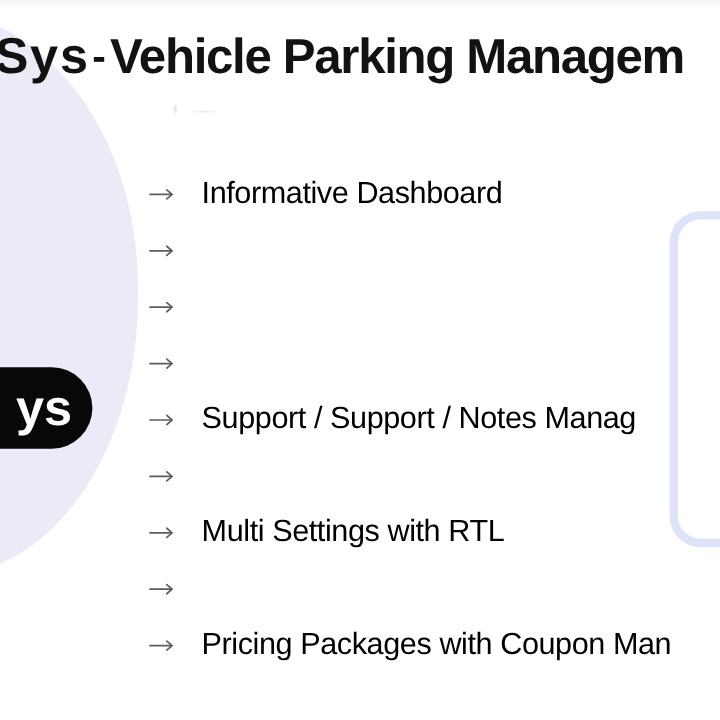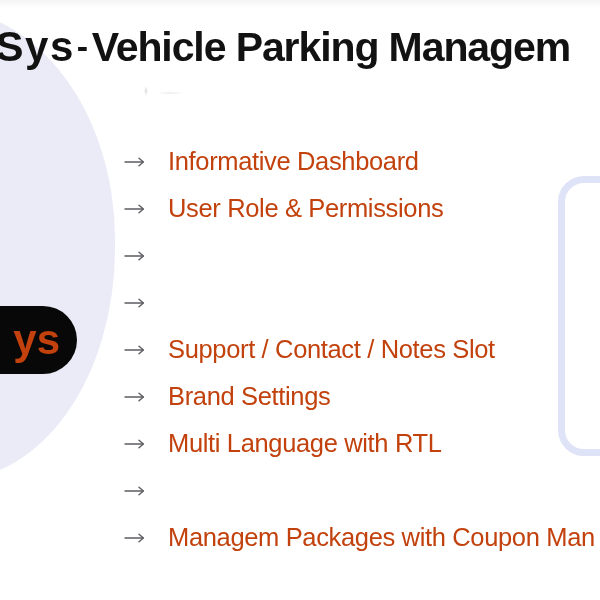--- a/index.html
+++ b/index.html
@@ -111,21 +111,21 @@
     height: 68px;
     background: #080808;
     border-radius: 40px;
     display: flex;
     align-items: center;
     justify-content: flex-end;
     box-sizing: border-box;
     padding-right: 17px;
   }
   .pill-label {
-    color: #c2410c;
+    color: #ffffff;
     font-family: "Liberation Sans", sans-serif;
     font-weight: 700;
     font-size: 42px;
     letter-spacing: 0px;
     line-height: 1;
   }
 
   
   .feature-list {
     position: absolute;
@@ -148,21 +148,21 @@
     height: 16px;
     margin-right: 21px;
     display: block;
     color: #5c5c62;
   }
   .arrow-icon svg { display: block; }
   .feature-label {
     font-family: "Liberation Sans", sans-serif;
     font-size: 25.5px;
     font-weight: 400;
-    color: #c2410c;
+    color: #000000;
     letter-spacing: -0.35px;
     line-height: 1;
   }
 </style>
 </head>
 <body>
 
 <div id="banner">
 
   <div class="top-haze"></div>
@@ -191,77 +191,75 @@
         </span>
         <span class="feature-label">Informative Dashboard</span>
       </li>
       <li class="feature-item">
         <span class="arrow-icon">
           <svg viewBox="0 0 23 16" width="23" height="16" aria-hidden="true">
             <line x1="1" y1="8" x2="19" y2="8" stroke="currentColor" stroke-width="1.4" stroke-linecap="round"></line>
             <polyline points="15,4.2 19.4,8 15,11.8" fill="none" stroke="currentColor" stroke-width="1.4" stroke-linecap="round" stroke-linejoin="round"></polyline>
           </svg>
         </span>
-        <span class="feature-label">User Role &amp; Permissions</span>
-      </li>
-      <li class="feature-item">
-        <span class="arrow-icon">
-          <svg viewBox="0 0 23 16" width="23" height="16" aria-hidden="true">
-            <line x1="1" y1="8" x2="19" y2="8" stroke="currentColor" stroke-width="1.4" stroke-linecap="round"></line>
-            <polyline points="15,4.2 19.4,8 15,11.8" fill="none" stroke="currentColor" stroke-width="1.4" stroke-linecap="round" stroke-linejoin="round"></polyline>
-          </svg>
-        </span>
-      </li>
-      <li class="feature-item">
-        <span class="arrow-icon">
-          <svg viewBox="0 0 23 16" width="23" height="16" aria-hidden="true">
-            <line x1="1" y1="8" x2="19" y2="8" stroke="currentColor" stroke-width="1.4" stroke-linecap="round"></line>
-            <polyline points="15,4.2 19.4,8 15,11.8" fill="none" stroke="currentColor" stroke-width="1.4" stroke-linecap="round" stroke-linejoin="round"></polyline>
-          </svg>
-        </span>
-      </li>
-      <li class="feature-item">
-        <span class="arrow-icon">
-          <svg viewBox="0 0 23 16" width="23" height="16" aria-hidden="true">
-            <line x1="1" y1="8" x2="19" y2="8" stroke="currentColor" stroke-width="1.4" stroke-linecap="round"></line>
-            <polyline points="15,4.2 19.4,8 15,11.8" fill="none" stroke="currentColor" stroke-width="1.4" stroke-linecap="round" stroke-linejoin="round"></polyline>
-          </svg>
-        </span>
-        <span class="feature-label">Support / Contact / Notes  Slot</span>
-      </li>
-      <li class="feature-item">
-        <span class="arrow-icon">
-          <svg viewBox="0 0 23 16" width="23" height="16" aria-hidden="true">
-            <line x1="1" y1="8" x2="19" y2="8" stroke="currentColor" stroke-width="1.4" stroke-linecap="round"></line>
-            <polyline points="15,4.2 19.4,8 15,11.8" fill="none" stroke="currentColor" stroke-width="1.4" stroke-linecap="round" stroke-linejoin="round"></polyline>
-          </svg>
-        </span>
-        <span class="feature-label">Brand  Settings</span>
-      </li>
-      <li class="feature-item">
-        <span class="arrow-icon">
-          <svg viewBox="0 0 23 16" width="23" height="16" aria-hidden="true">
-            <line x1="1" y1="8" x2="19" y2="8" stroke="currentColor" stroke-width="1.4" stroke-linecap="round"></line>
-            <polyline points="15,4.2 19.4,8 15,11.8" fill="none" stroke="currentColor" stroke-width="1.4" stroke-linecap="round" stroke-linejoin="round"></polyline>
-          </svg>
-        </span>
-        <span class="feature-label">Multi Language with RTL</span>
-      </li>
-      <li class="feature-item">
-        <span class="arrow-icon">
-          <svg viewBox="0 0 23 16" width="23" height="16" aria-hidden="true">
-            <line x1="1" y1="8" x2="19" y2="8" stroke="currentColor" stroke-width="1.4" stroke-linecap="round"></line>
-            <polyline points="15,4.2 19.4,8 15,11.8" fill="none" stroke="currentColor" stroke-width="1.4" stroke-linecap="round" stroke-linejoin="round"></polyline>
-          </svg>
-        </span>
-      </li>
-      <li class="feature-item">
-        <span class="arrow-icon">
-          <svg viewBox="0 0 23 16" width="23" height="16" aria-hidden="true">
-            <line x1="1" y1="8" x2="19" y2="8" stroke="currentColor" stroke-width="1.4" stroke-linecap="round"></line>
-            <polyline points="15,4.2 19.4,8 15,11.8" fill="none" stroke="currentColor" stroke-width="1.4" stroke-linecap="round" stroke-linejoin="round"></polyline>
-          </svg>
-        </span>
-        <span class="feature-label">Managem Packages with Coupon Man</span>
+      </li>
+      <li class="feature-item">
+        <span class="arrow-icon">
+          <svg viewBox="0 0 23 16" width="23" height="16" aria-hidden="true">
+            <line x1="1" y1="8" x2="19" y2="8" stroke="currentColor" stroke-width="1.4" stroke-linecap="round"></line>
+            <polyline points="15,4.2 19.4,8 15,11.8" fill="none" stroke="currentColor" stroke-width="1.4" stroke-linecap="round" stroke-linejoin="round"></polyline>
+          </svg>
+        </span>
+      </li>
+      <li class="feature-item">
+        <span class="arrow-icon">
+          <svg viewBox="0 0 23 16" width="23" height="16" aria-hidden="true">
+            <line x1="1" y1="8" x2="19" y2="8" stroke="currentColor" stroke-width="1.4" stroke-linecap="round"></line>
+            <polyline points="15,4.2 19.4,8 15,11.8" fill="none" stroke="currentColor" stroke-width="1.4" stroke-linecap="round" stroke-linejoin="round"></polyline>
+          </svg>
+        </span>
+      </li>
+      <li class="feature-item">
+        <span class="arrow-icon">
+          <svg viewBox="0 0 23 16" width="23" height="16" aria-hidden="true">
+            <line x1="1" y1="8" x2="19" y2="8" stroke="currentColor" stroke-width="1.4" stroke-linecap="round"></line>
+            <polyline points="15,4.2 19.4,8 15,11.8" fill="none" stroke="currentColor" stroke-width="1.4" stroke-linecap="round" stroke-linejoin="round"></polyline>
+          </svg>
+        </span>
+        <span class="feature-label">Support / Support / Notes  Manag</span>
+      </li>
+      <li class="feature-item">
+        <span class="arrow-icon">
+          <svg viewBox="0 0 23 16" width="23" height="16" aria-hidden="true">
+            <line x1="1" y1="8" x2="19" y2="8" stroke="currentColor" stroke-width="1.4" stroke-linecap="round"></line>
+            <polyline points="15,4.2 19.4,8 15,11.8" fill="none" stroke="currentColor" stroke-width="1.4" stroke-linecap="round" stroke-linejoin="round"></polyline>
+          </svg>
+        </span>
+      </li>
+      <li class="feature-item">
+        <span class="arrow-icon">
+          <svg viewBox="0 0 23 16" width="23" height="16" aria-hidden="true">
+            <line x1="1" y1="8" x2="19" y2="8" stroke="currentColor" stroke-width="1.4" stroke-linecap="round"></line>
+            <polyline points="15,4.2 19.4,8 15,11.8" fill="none" stroke="currentColor" stroke-width="1.4" stroke-linecap="round" stroke-linejoin="round"></polyline>
+          </svg>
+        </span>
+        <span class="feature-label">Multi Settings with RTL</span>
+      </li>
+      <li class="feature-item">
+        <span class="arrow-icon">
+          <svg viewBox="0 0 23 16" width="23" height="16" aria-hidden="true">
+            <line x1="1" y1="8" x2="19" y2="8" stroke="currentColor" stroke-width="1.4" stroke-linecap="round"></line>
+            <polyline points="15,4.2 19.4,8 15,11.8" fill="none" stroke="currentColor" stroke-width="1.4" stroke-linecap="round" stroke-linejoin="round"></polyline>
+          </svg>
+        </span>
+      </li>
+      <li class="feature-item">
+        <span class="arrow-icon">
+          <svg viewBox="0 0 23 16" width="23" height="16" aria-hidden="true">
+            <line x1="1" y1="8" x2="19" y2="8" stroke="currentColor" stroke-width="1.4" stroke-linecap="round"></line>
+            <polyline points="15,4.2 19.4,8 15,11.8" fill="none" stroke="currentColor" stroke-width="1.4" stroke-linecap="round" stroke-linejoin="round"></polyline>
+          </svg>
+        </span>
+        <span class="feature-label">Pricing Packages with Coupon Man</span>
       </li>
     </ul>
 
 </div>
 
 </body></html>

